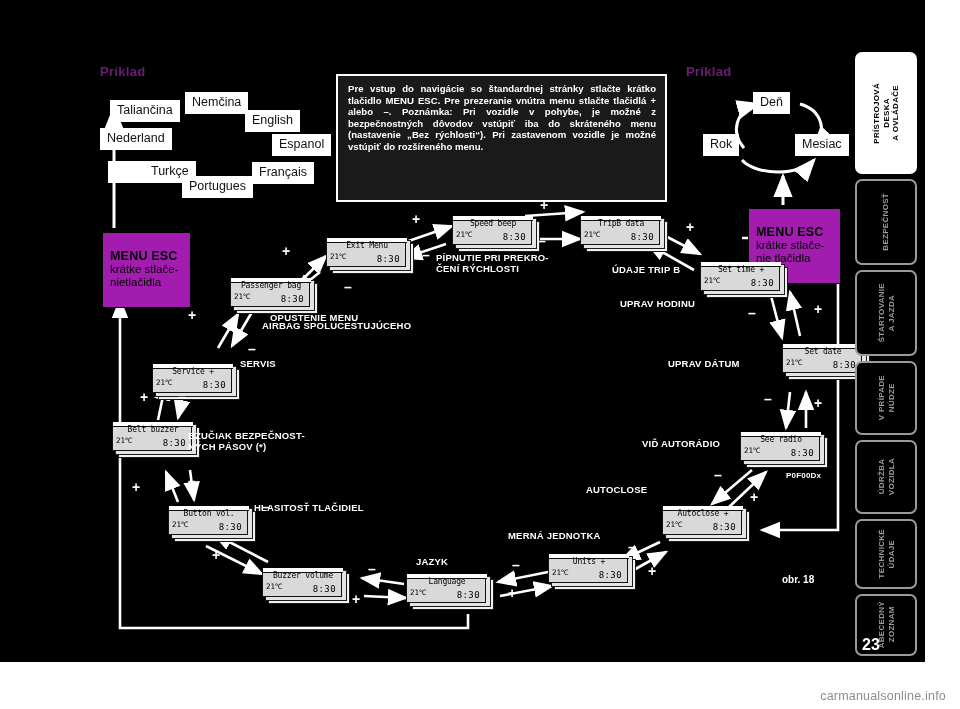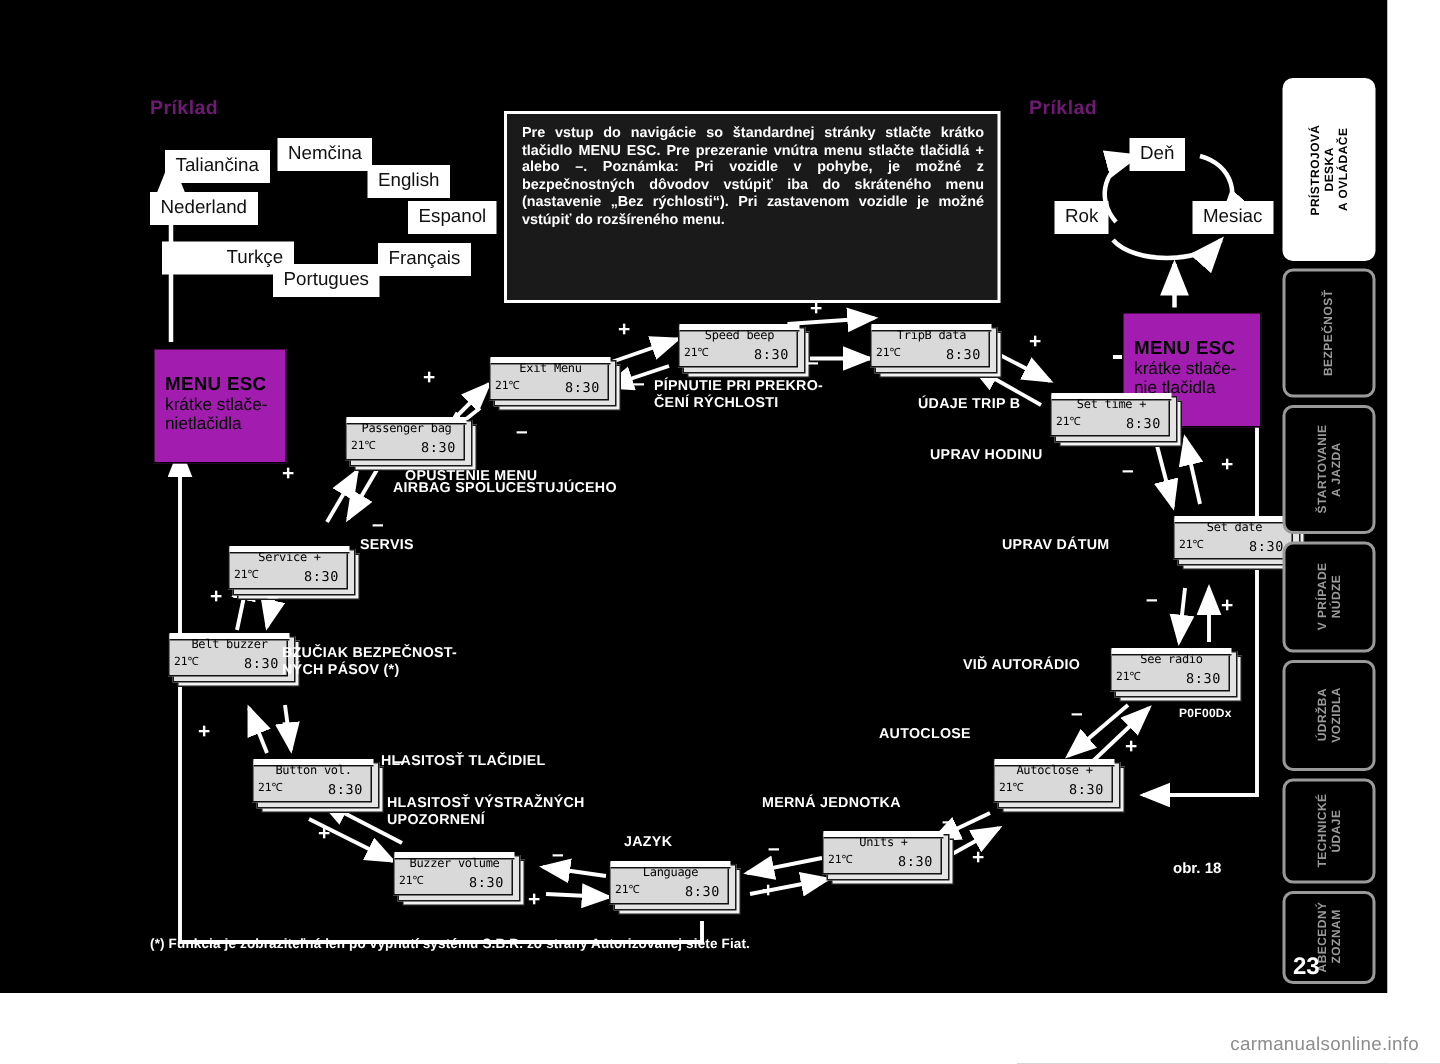--- a/index.html
+++ b/index.html
@@ -460,22 +460,20 @@
   <div class="lbl" style="left:270px;top:312px;">OPUSTENIE MENU</div>
   <div class="lbl" style="left:436px;top:252px;">PÍPNUTIE PRI PREKRO-
 ČENÍ RÝCHLOSTI</div>
   <div class="lbl" style="left:612px;top:264px;">ÚDAJE TRIP B</div>
   <div class="lbl" style="left:620px;top:298px;">UPRAV HODINU</div>
   <div class="lbl" style="left:668px;top:358px;">UPRAV DÁTUM</div>
   <div class="lbl" style="left:642px;top:438px;">VIĎ AUTORÁDIO</div>
   <div class="lbl" style="left:586px;top:484px;">AUTOCLOSE</div>
   <div class="lbl" style="left:508px;top:530px;">MERNÁ JEDNOTKA</div>
   <div class="lbl" style="left:416px;top:556px;">JAZYK</div>
-  <div class="lbl" style="left:258px;top:530px;">HLASITOSŤ VÝSTRAŽNÝCH
-UPOZORNENÍ</div>
   <div class="lbl" style="left:254px;top:502px;">HLASITOSŤ TLAČIDIEL</div>
   <div class="lbl" style="left:188px;top:430px;">BZUČIAK BEZPEČNOST-
 NÝCH PÁSOV (*)</div>
   <div class="lbl" style="left:240px;top:358px;">SERVIS</div>
   <div class="lbl" style="left:270px;top:316px;"></div>
   <div class="lbl" style="left:262px;top:320px;">AIRBAG SPOLUCESTUJÚCEHO</div>
   <div class="lbl" style="left:786px;top:470px;font-size:8px;">P0F00Dx</div>
 
   <div class="plusg" style="left:412px;top:212px;">+</div>
   <div class="minusg" style="left:422px;top:250px;">–</div>
@@ -499,21 +497,20 @@
   <div class="minusg" style="left:188px;top:476px;">–</div>
   <div class="plusg" style="left:132px;top:480px;">+</div>
   <div class="minusg" style="left:178px;top:392px;">–</div>
   <div class="plusg" style="left:140px;top:390px;">+</div>
   <div class="minusg" style="left:248px;top:344px;">–</div>
   <div class="plusg" style="left:188px;top:308px;">+</div>
   <div class="minusg" style="left:344px;top:282px;">–</div>
   <div class="plusg" style="left:282px;top:244px;">+</div>
 
   <div class="figref" style="left:782px;top:574px;">obr. 18</div>
-  <div class="footnote">(*) Funkcia je zobraziteľná len po vypnutí systému S.B.R. zo strany Autorizovanej siete Fiat.</div>
 
   <div class="rail">
     <div class="tab active" style="height:118px;">
       <span class="tabtxt">PRÍSTROJOVÁ
 DESKA
 A OVLÁDAČE</span>
     </div>
     <div class="tab" style="height:82px;">
       <span class="tabtxt">BEZPEČNOSŤ</span>
     </div>

